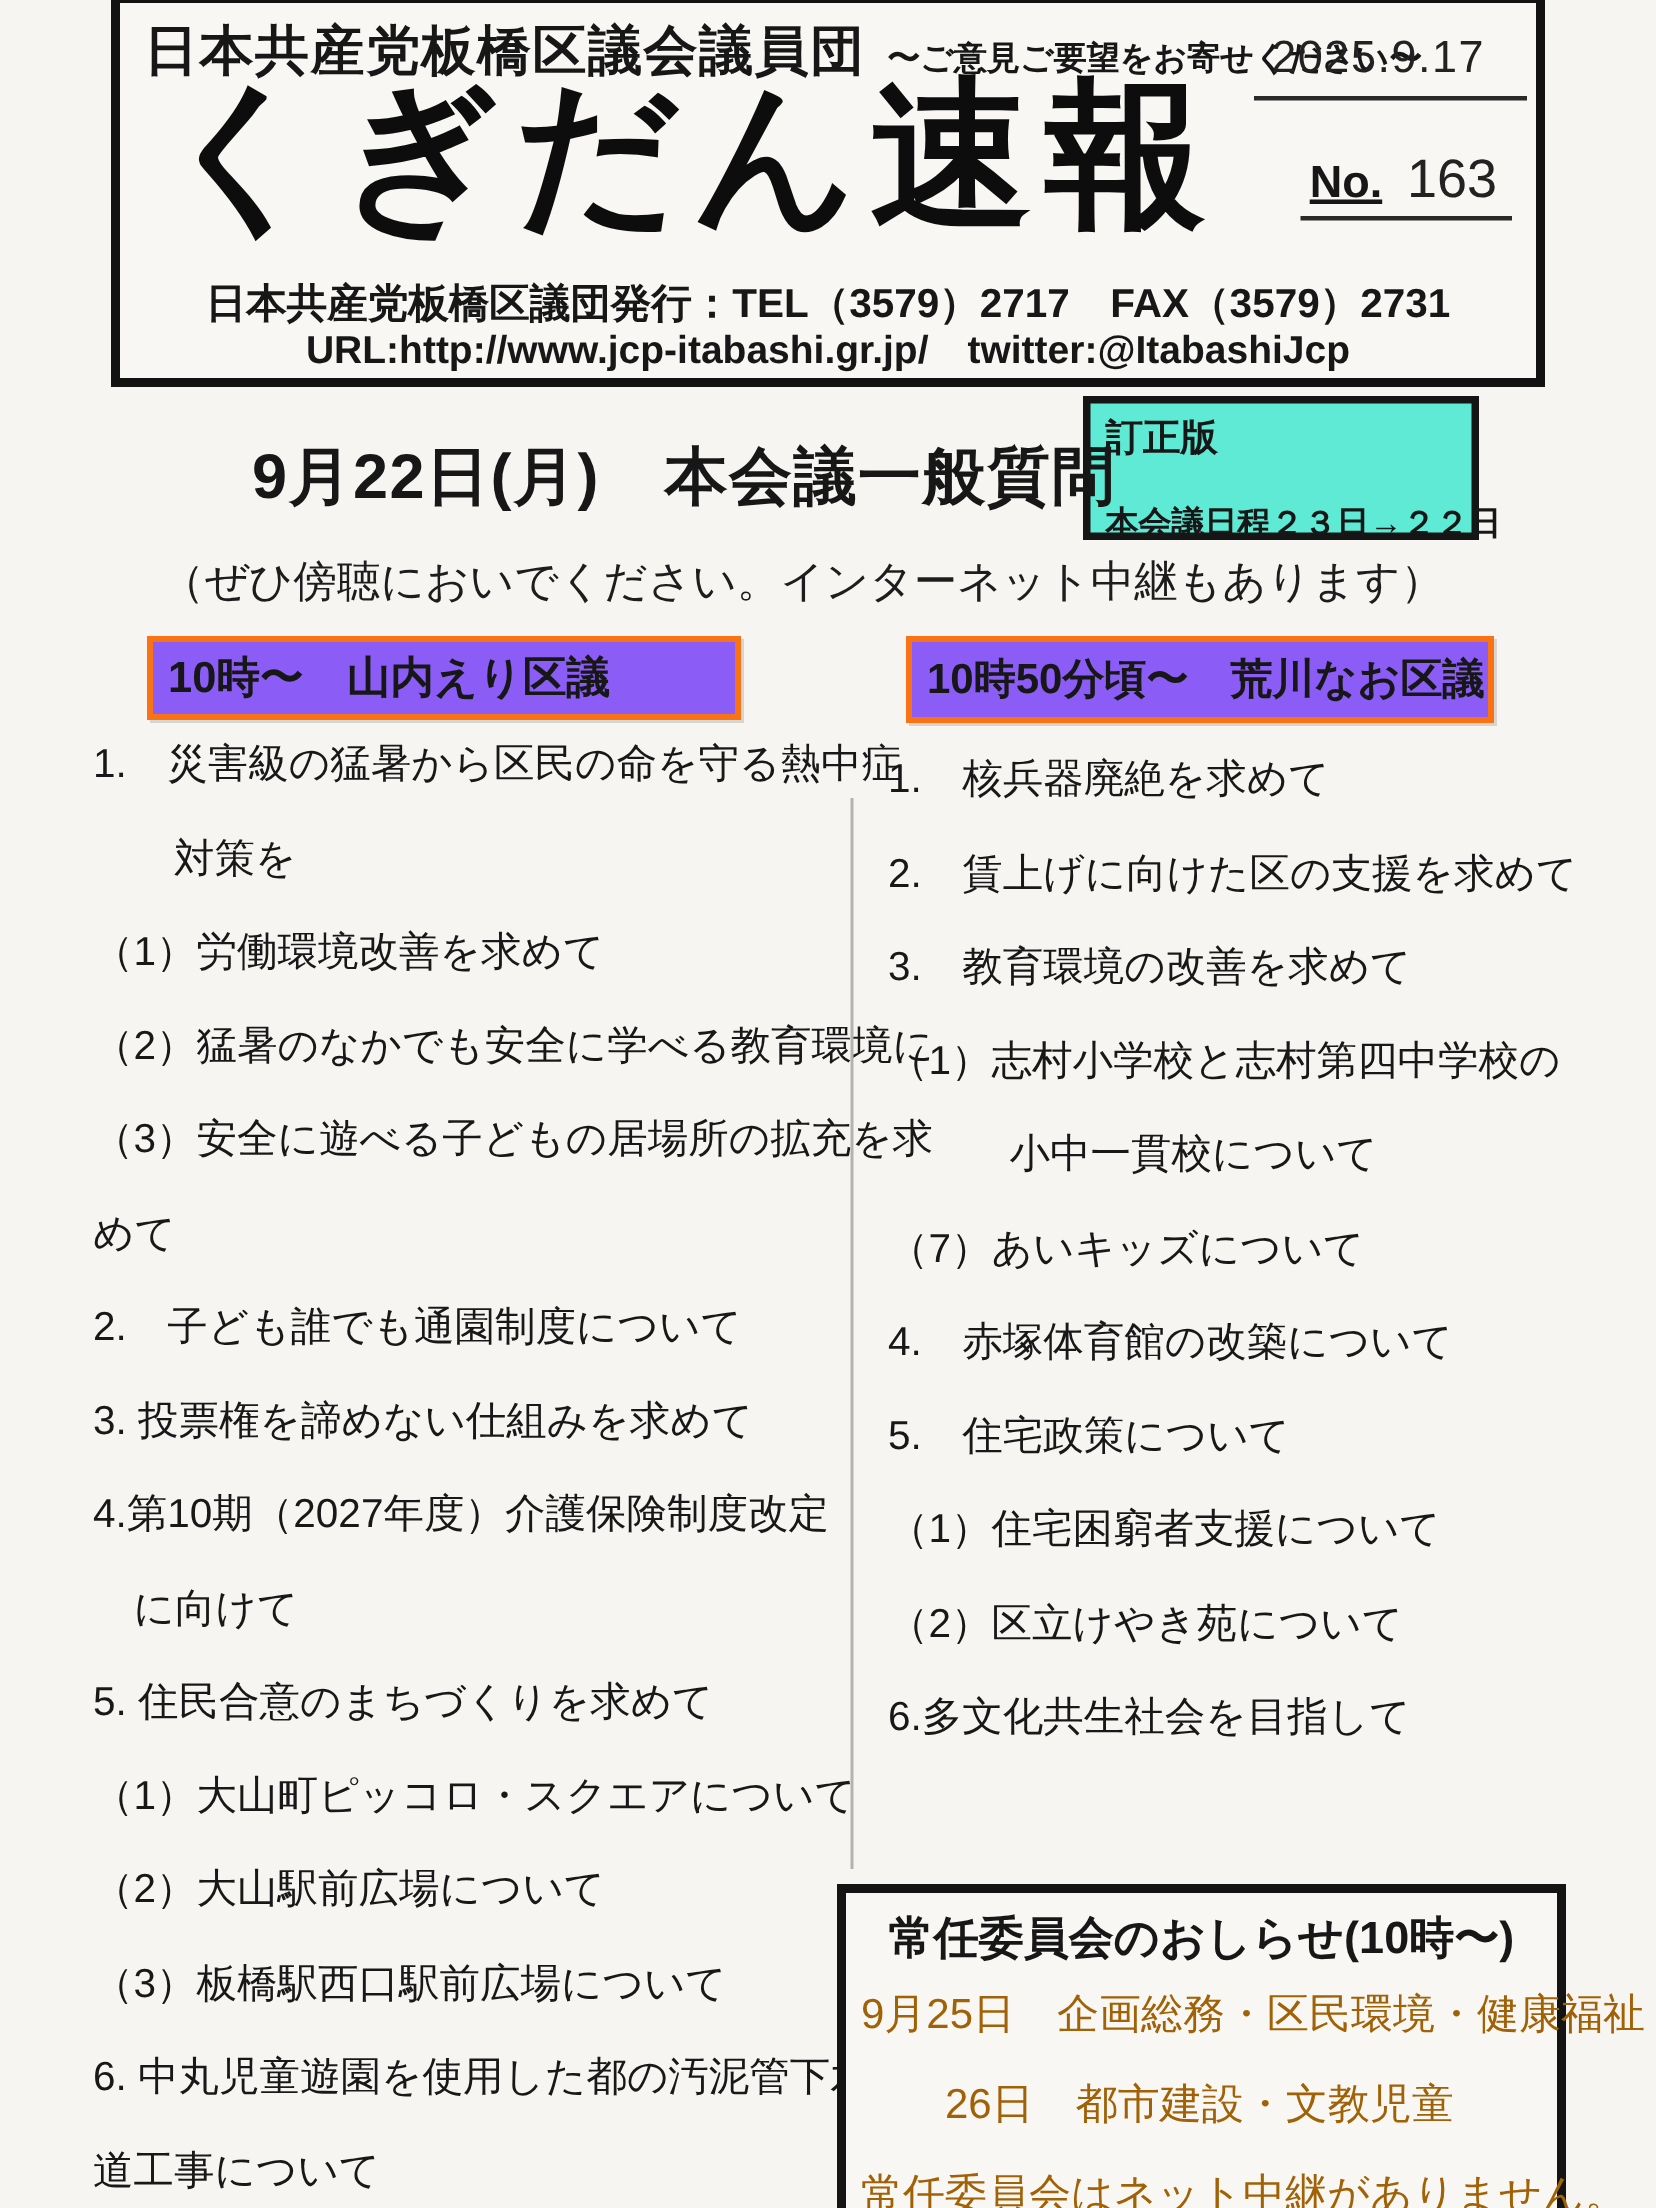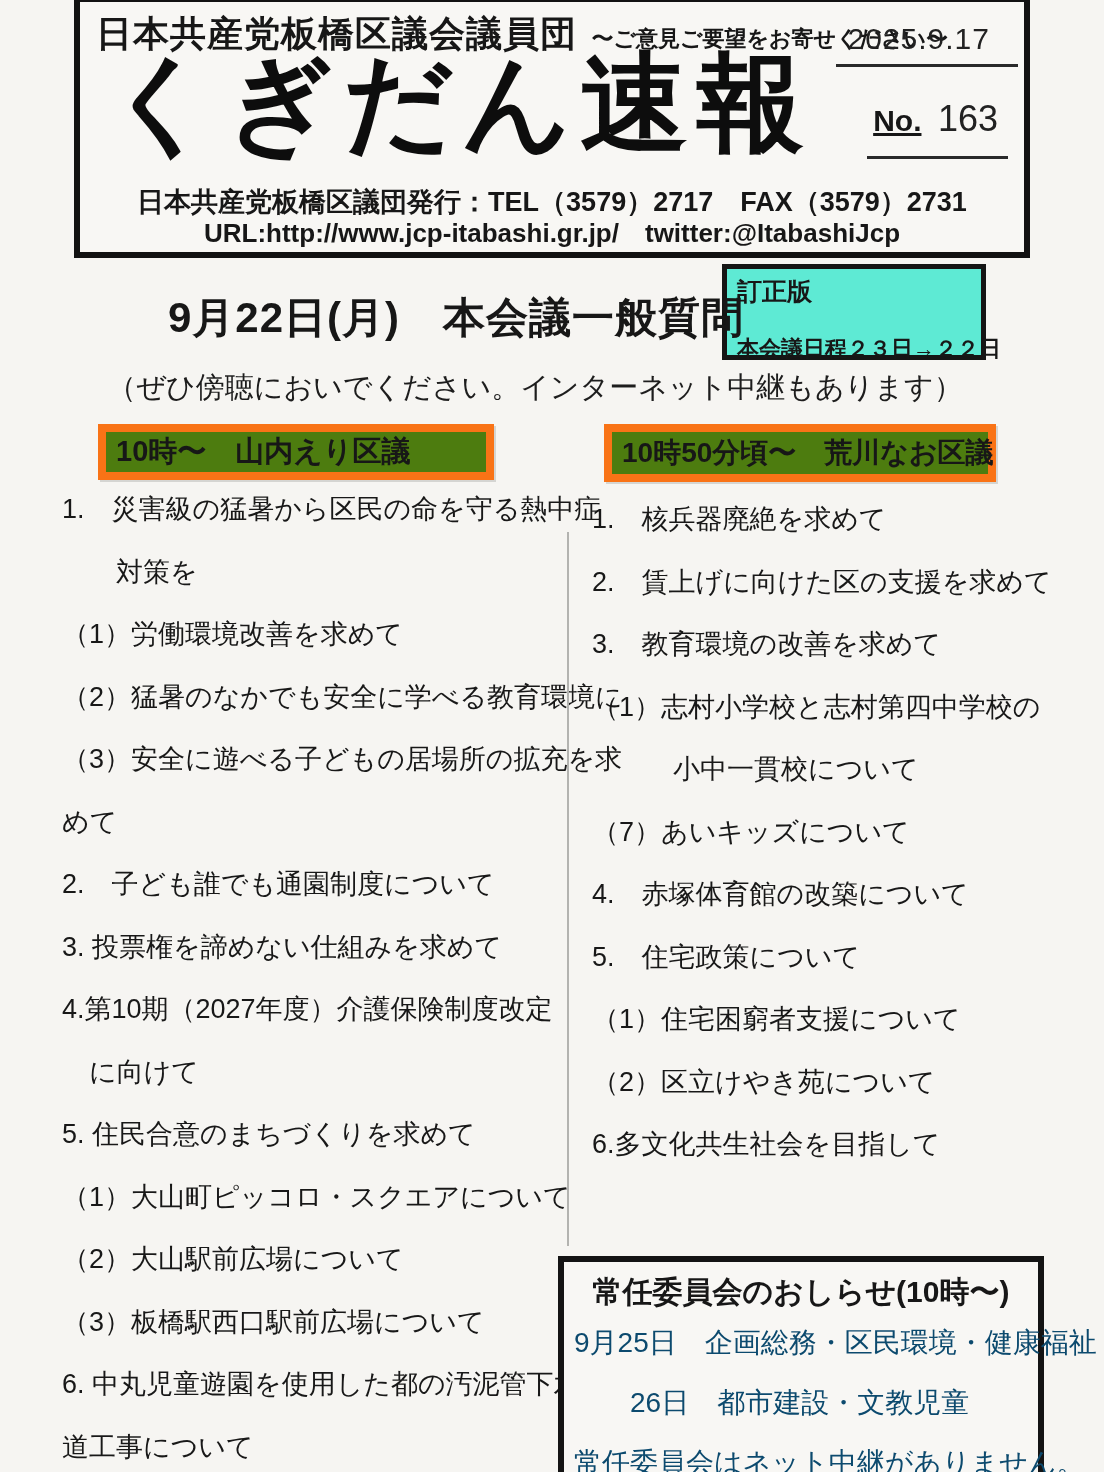--- a/index.html
+++ b/index.html
@@ -24,21 +24,21 @@
   .slogan{font-size:22px;font-weight:700;margin-left:10px;}
   .date{position:absolute;right:34px;top:20px;font-size:30px;letter-spacing:1px;color:#222;}
   .date-rule{position:absolute;right:6px;top:62px;width:182px;height:3px;background:#2a2a2a;}
   .big-title{
     position:absolute;left:26px;top:44px;
     font-size:108px;line-height:1.05;font-weight:900;letter-spacing:8px;color:#0d0d0d;
     white-space:nowrap;
   }
   .issue-no{
     position:absolute;right:16px;top:96px;
-    border-bottom:3px solid #2a2a2a;padding:0 10px 16px 6px;white-space:nowrap;
+    border-bottom:3px solid #2a2a2a;padding:0 10px 4px 6px;white-space:nowrap;
   }
   .no-label{font-size:30px;font-weight:800;text-decoration:underline;}
   .no-value{font-size:36px;margin-left:12px;color:#222;}
   .pub1,.pub2{position:absolute;left:0;width:100%;text-align:center;font-weight:700;white-space:nowrap;}
   .pub1{top:182px;font-size:27px;}
   .pub2{top:214px;font-size:26px;}
   
   .correction-box{
     position:absolute;left:722px;top:264px;width:264px;height:96px;
     border:5px solid #151515;box-sizing:border-box;background:#5eead4;
@@ -50,23 +50,23 @@
   .main-heading{
     position:absolute;left:168px;top:290px;
     font-size:42px;font-weight:800;letter-spacing:1px;white-space:nowrap;
   }
   .sub-heading{
     position:absolute;left:0;top:368px;width:1070px;text-align:center;
     font-size:29px;color:#1d1d1d;white-space:nowrap;
   }
   
   .speaker-box{
-    position:absolute;border:8px solid #f97316;box-sizing:border-box;
+    position:absolute;border:4px solid #f97316;box-sizing:border-box;
     display:flex;align-items:center;padding-left:10px;
-    font-weight:700;background:#4d7c0f;box-shadow:2px 2px 0 #55555533;
+    font-weight:700;background:#8b5cf6;box-shadow:2px 2px 0 #55555533;
     white-space:nowrap;
   }
   .speaker-left{left:98px;top:424px;width:396px;height:56px;font-size:29px;}
   .speaker-right{left:604px;top:424px;width:392px;height:58px;font-size:28px;}
   
   .col{position:absolute;}
   .left-col{left:62px;top:478px;width:520px;}
   .right-col{left:592px;top:488px;width:480px;}
   .col-line{
     font-size:27px;line-height:62.5px;white-space:pre;color:#181818;
@@ -74,21 +74,21 @@
   .divider{
     position:absolute;left:567px;top:532px;width:2px;height:714px;background:#b3b3b0;
   }
   
   .committee-box{
     position:absolute;left:558px;top:1256px;width:486px;height:257px;
     border:6px solid #141414;border-bottom:none;box-sizing:border-box;
     background:#f8f7f4;padding-top:10px;
   }
   .committee-title{text-align:center;font-size:30px;font-weight:800;white-space:nowrap;}
-  .committee-line{font-size:28px;line-height:60px;white-space:pre;padding-left:10px;color:#0c4a6e;}
+  .committee-line{font-size:28px;line-height:60px;white-space:pre;padding-left:10px;color:#a16207;}
 </style>
 </head>
 <body>
 
 <div class="page">
 
   <div class="header-box">
     <div class="header-top">
       <span class="org">日本共産党板橋区議会議員団</span>
       <span class="slogan">〜ご意見ご要望をお寄せください〜</span>

